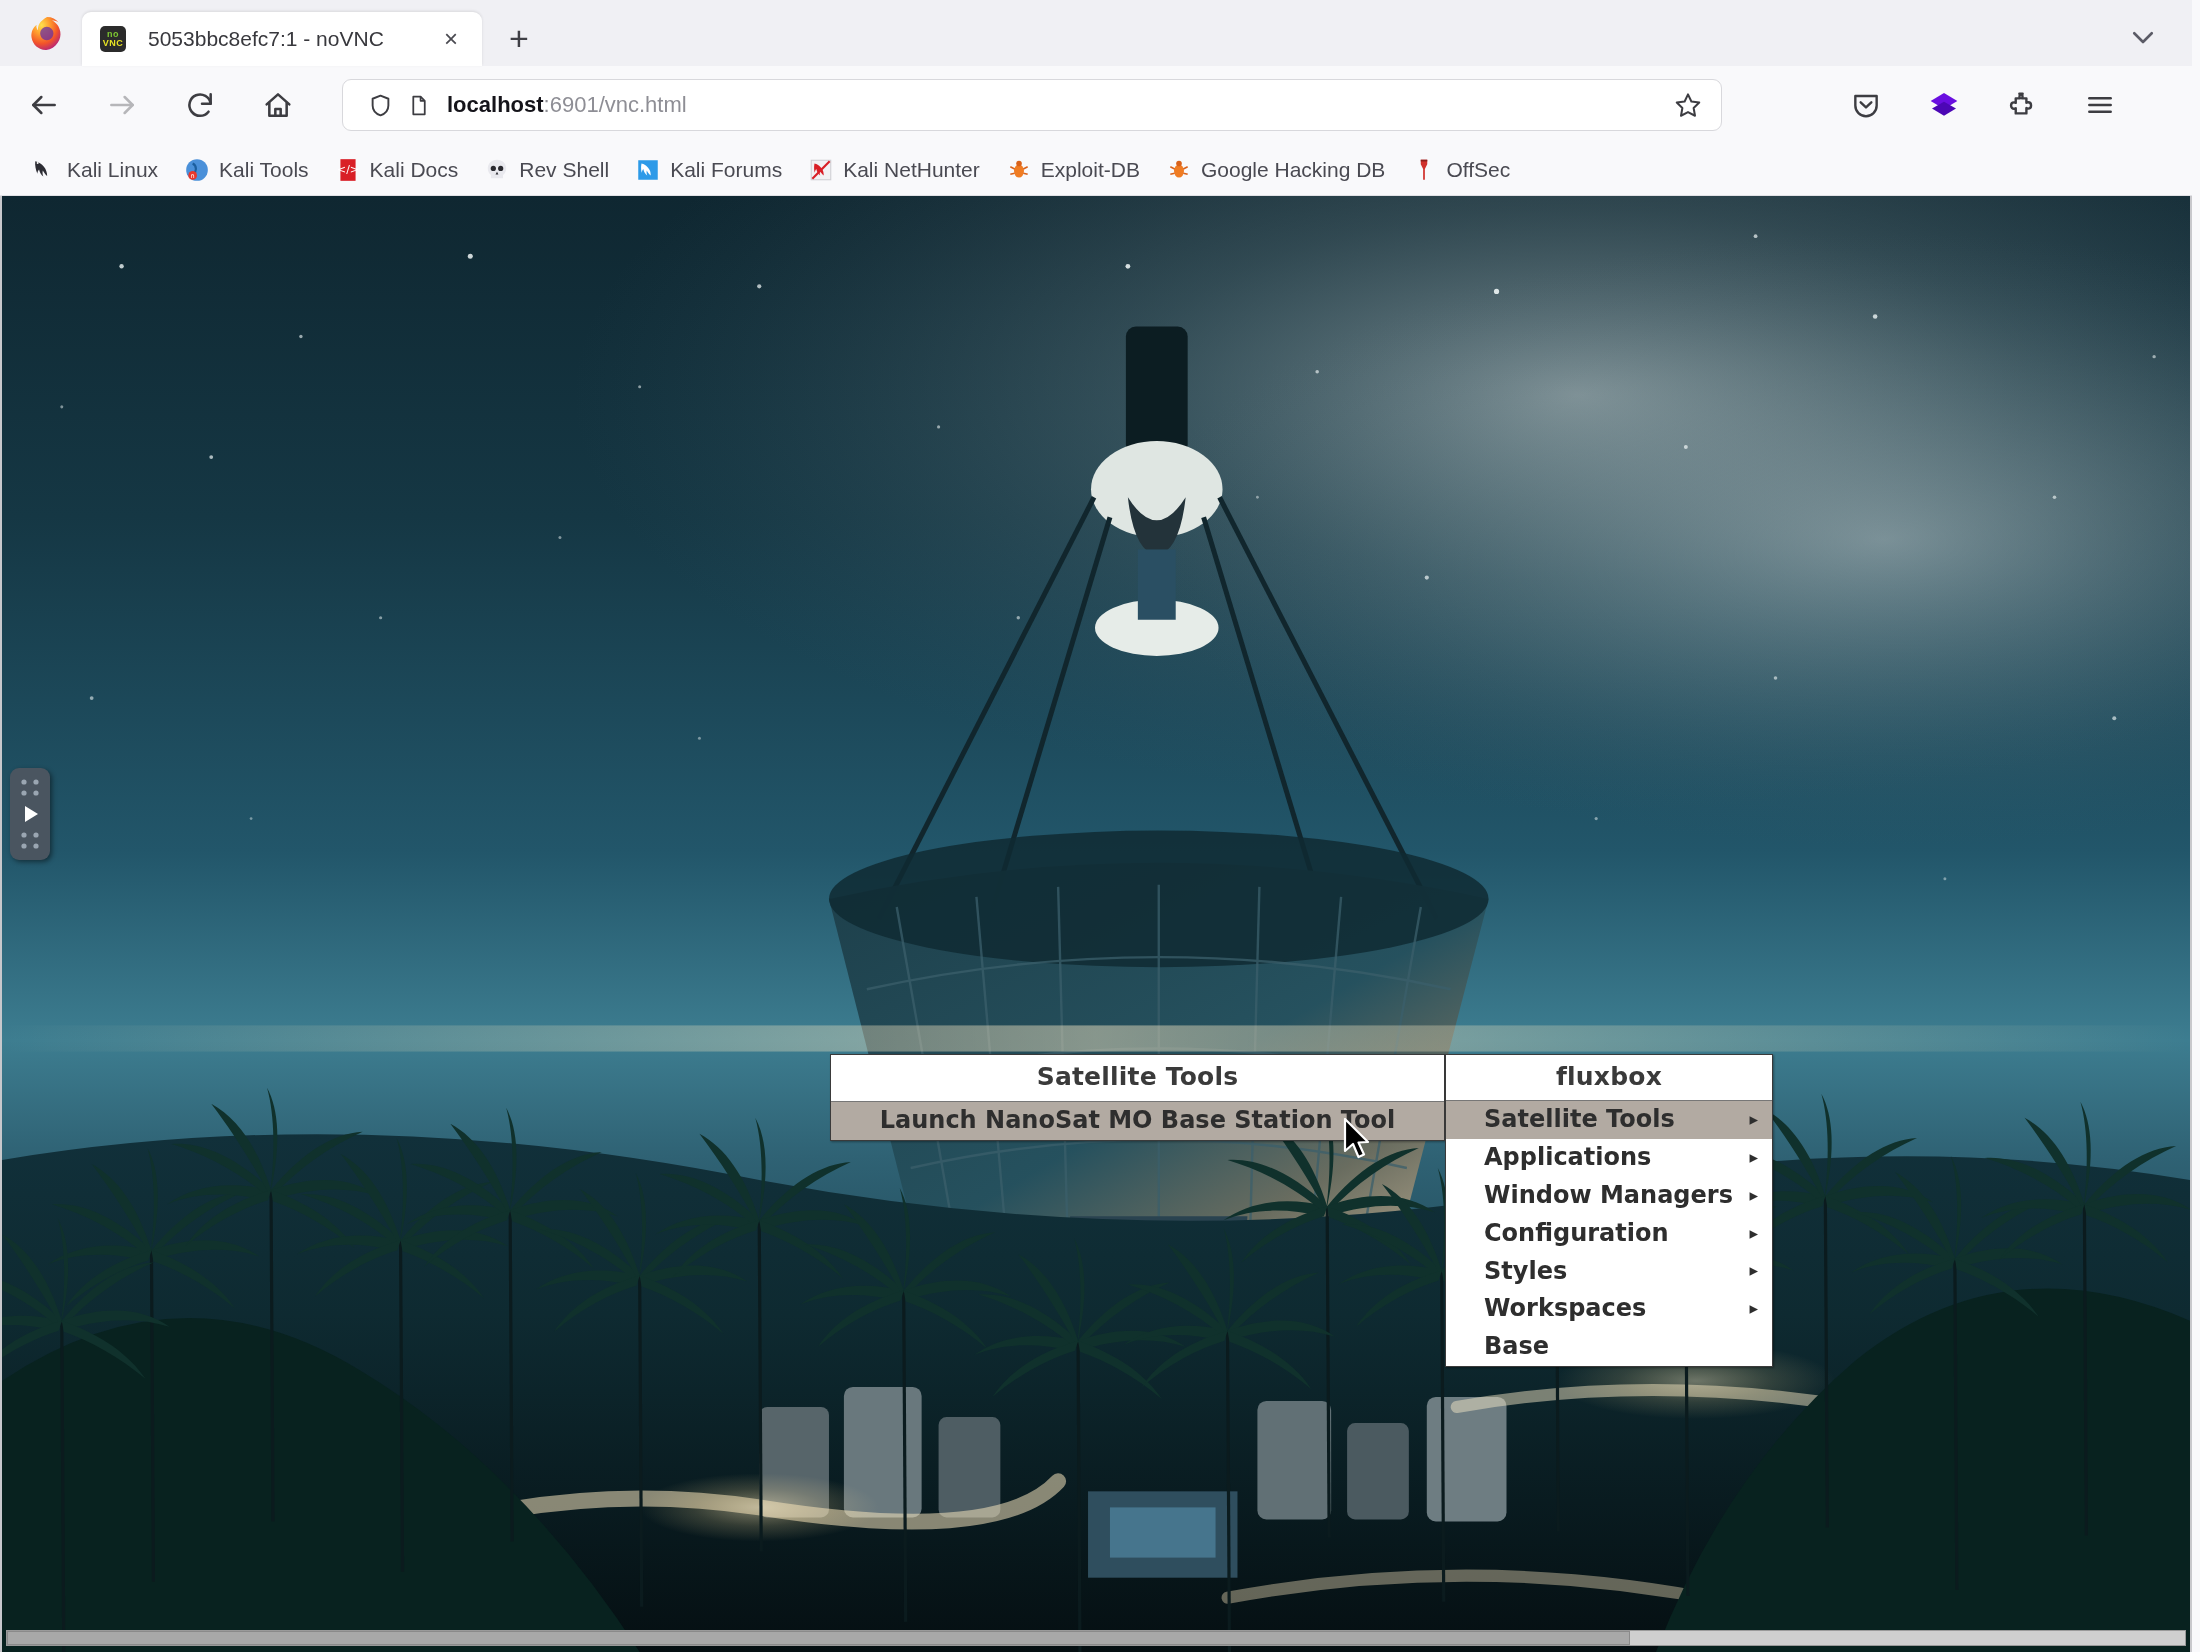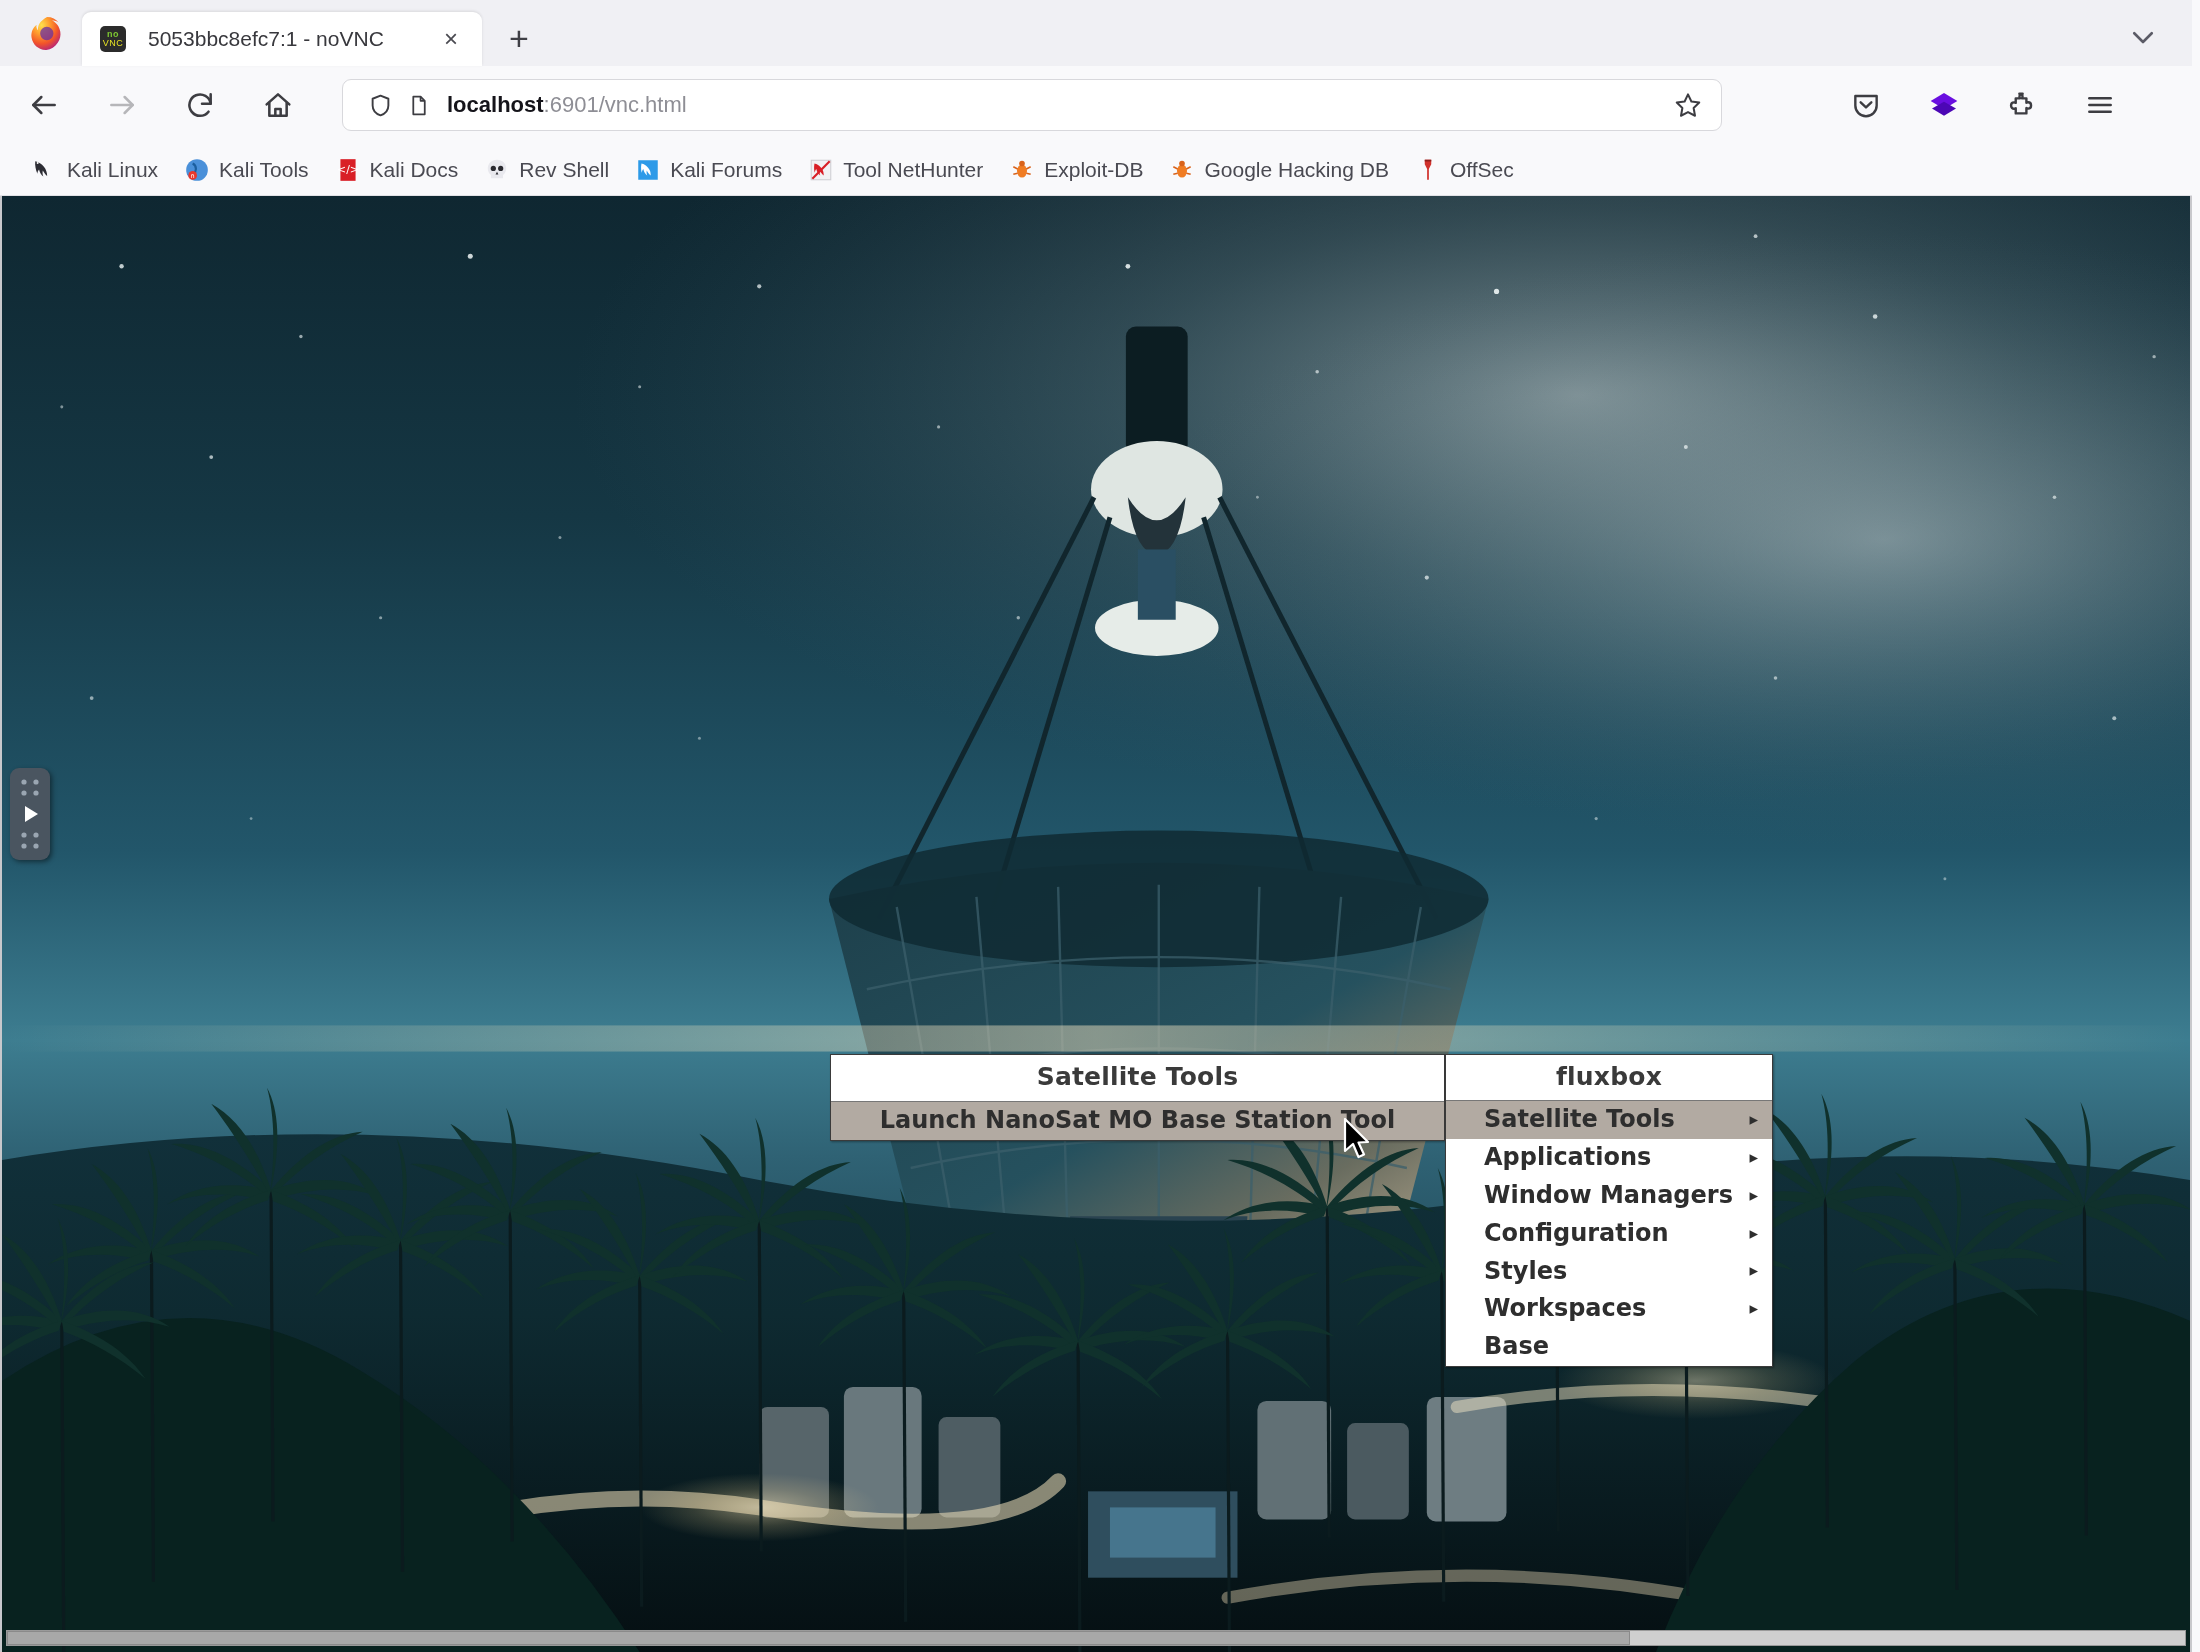--- a/index.html
+++ b/index.html
@@ -32,21 +32,21 @@
     box-shadow: 0 -1px 3px rgba(0,0,0,.10);
     position: relative; margin-bottom: 0;
   }
   .tab-favicon {
     width: 26px; height: 26px; flex: 0 0 26px; margin-right: 14px;
     background: #2b2b2b; border-radius: 5px;
     display: flex; flex-direction: column; align-items: center; justify-content: center;
     line-height: 1;
   }
   .tab-favicon .fv1 { font-size: 9px; font-weight: bold; color: #7ec832; letter-spacing: .5px; font-family:"Liberation Sans",sans-serif; }
-  .tab-favicon .fv2 { font-size: 9px; font-weight: normal; color: #e8e324; letter-spacing: .5px; font-family:"Liberation Sans",sans-serif; }
+  .tab-favicon .fv2 { font-size: 9px; font-weight: bold; color: #e8e324; letter-spacing: .5px; font-family:"Liberation Sans",sans-serif; }
   .tab-title {
     flex: 1 1 auto; font-size: 21px; color: #38383d;
     white-space: nowrap; overflow: hidden; text-overflow: ellipsis; margin-left: 8px;
   }
   .tab-close {
     width: 34px; height: 34px; flex: 0 0 34px; margin-left: 6px;
     display: flex; align-items: center; justify-content: center;
     color: #4a4a51; font-size: 24px; border-radius: 5px;
   }
   .newtab {
@@ -336,21 +336,21 @@
     </div>
 
     <div class="bm">
       <span class="bmi">
         <svg width="26" height="26" viewBox="0 0 24 24">
             <rect x="3" y="3" width="18" height="18" fill="#f2f2f4" stroke="#cfcfd4"></rect>
             <path d="M6 6c3 .6 6 3 7.5 6 .8 1.6 1 3.3 1 5-1.4-1-2.8-2.8-3.6-4.5-.4 1.7-.2 3.2.4 4.5-1.8-1.4-3.2-3.6-3.6-6-.9 1-1.3 2.3-1.3 3.6C5.6 13 5.4 8.7 6 6z" fill="#d91f26"></path>
             <line x1="4" y1="20" x2="20" y2="4" stroke="#d91f26" stroke-width="2"></line>
           </svg>
       </span>
-      <span>Tool NetHunter</span>
+      <span>Kali NetHunter</span>
     </div>
 
     <div class="bm">
       <span class="bmi">
         <svg width="26" height="26" viewBox="0 0 24 24">
             <ellipse cx="12" cy="13" rx="4.6" ry="6" fill="#f07c22"></ellipse>
             <circle cx="12" cy="6" r="2.6" fill="#d9621a"></circle>
             <g stroke="#d9621a" stroke-width="1.5">
               <line x1="4" y1="9" x2="8" y2="11"></line>
               <line x1="20" y1="9" x2="16" y2="11"></line>

